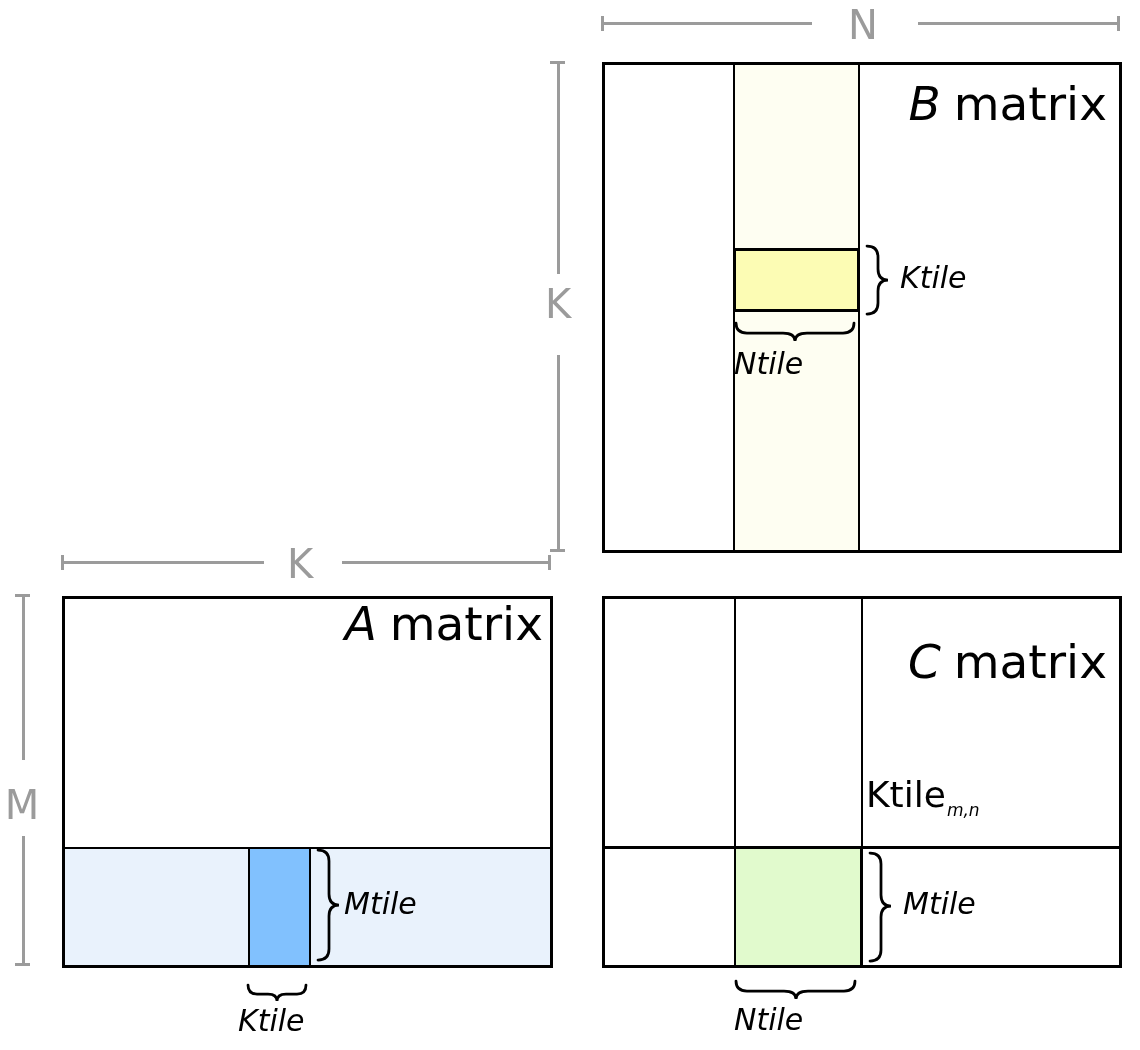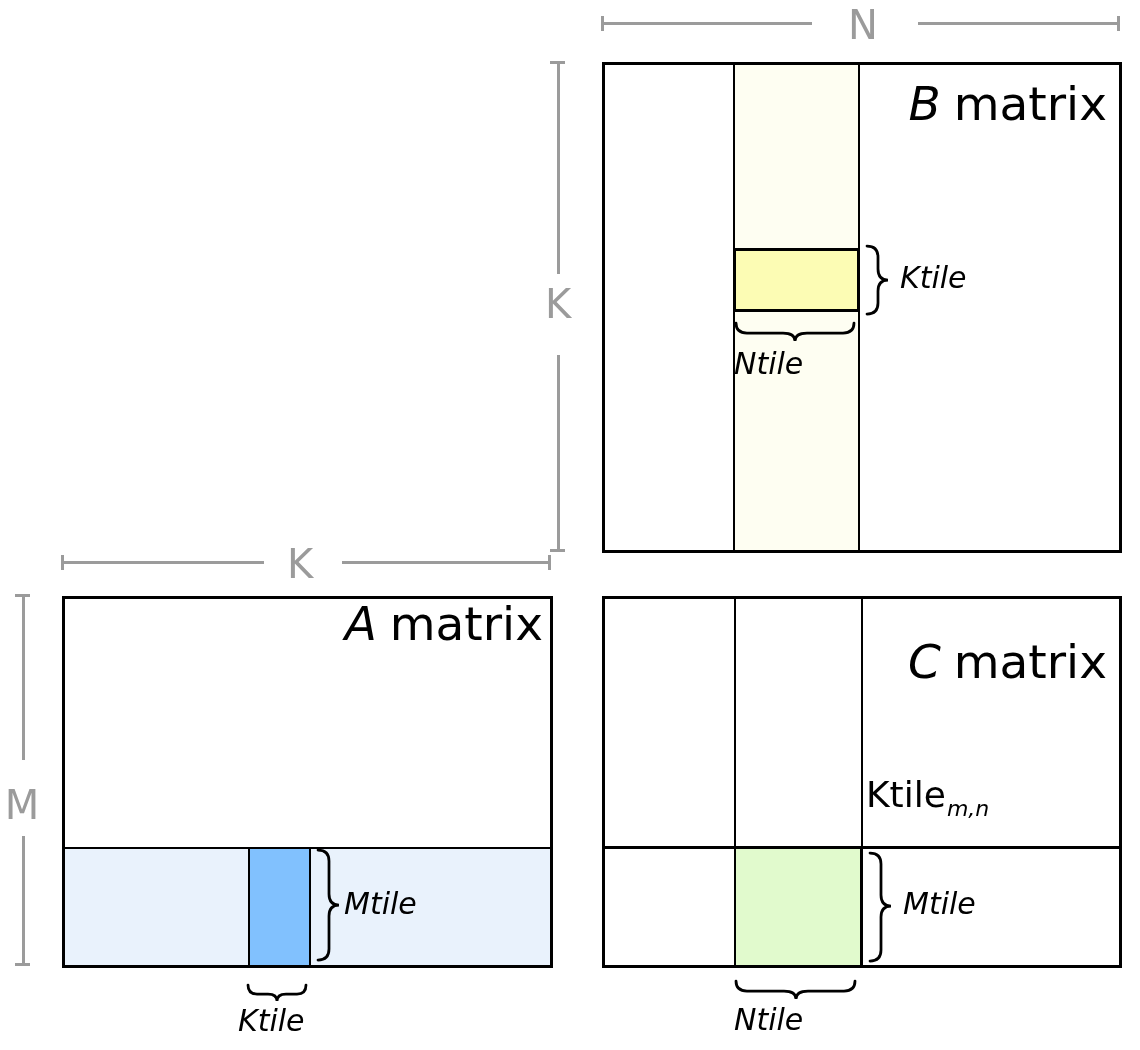--- a/index.html
+++ b/index.html
@@ -43,21 +43,21 @@
   .a-tile { position: absolute; left: 248px; top: 847px; width: 63px; height: 118px;
     background: var(--a_tile, #81c1fe); border: 2.5px solid #000; border-bottom: none; box-sizing: border-box; }
   .c-vline { position: absolute; top: 599px; width: 1.5px; height: 366px; background: #000; }
   .c-hline { position: absolute; left: 605px; top: 846px; width: 514px; height: 2.5px; background: #000; }
   .c-tile { position: absolute; left: 734px; top: 847px; width: 128px; height: 118px;
     background: var(--c_tile, #e1facd); border: 2.5px solid #000; border-bottom: none; box-sizing: border-box; }
   svg.brace { position: absolute; overflow: visible; }
   svg.brace path { fill: none; stroke: #000; stroke-width: 2.75; stroke-linecap: round; }
   
   .block-label { position: absolute; font-size: 36px; line-height: 1; color: #000; white-space: nowrap; }
-  .block-label .sub { font-style: italic; font-size: 22px; position: relative; top: 9px; margin-left: 1px; }
+  .block-label .sub { font-style: italic; font-size: 17px; position: relative; top: 9px; margin-left: 1px; }
 </style>
 </head>
 <body>
 
 <div class="canvas">
 
   <div class="tick-v" style="left:601px; top:16px;"></div>
   <div class="seg-h" style="left:604px; top:22px; width:208px;"></div>
   <div class="dim-label" style="left:838px; top:5px; width:50px;">N</div>
   <div class="seg-h" style="left:918px; top:22px; width:200px;"></div>

